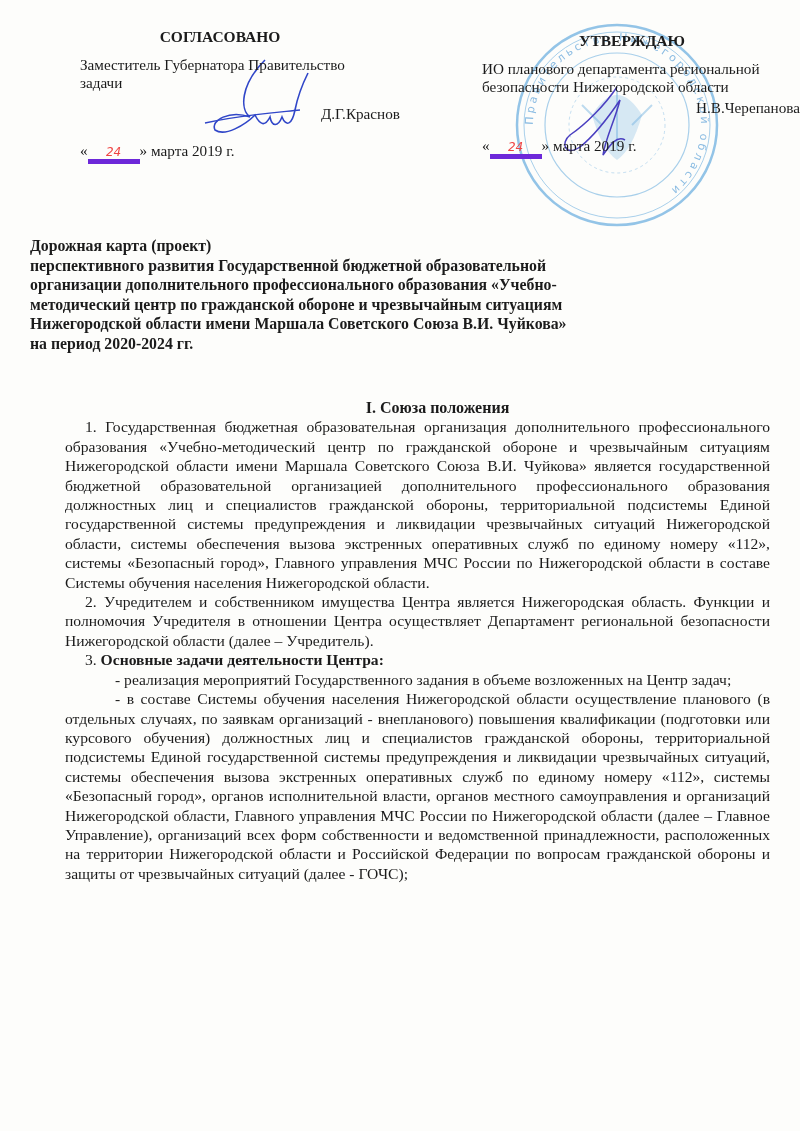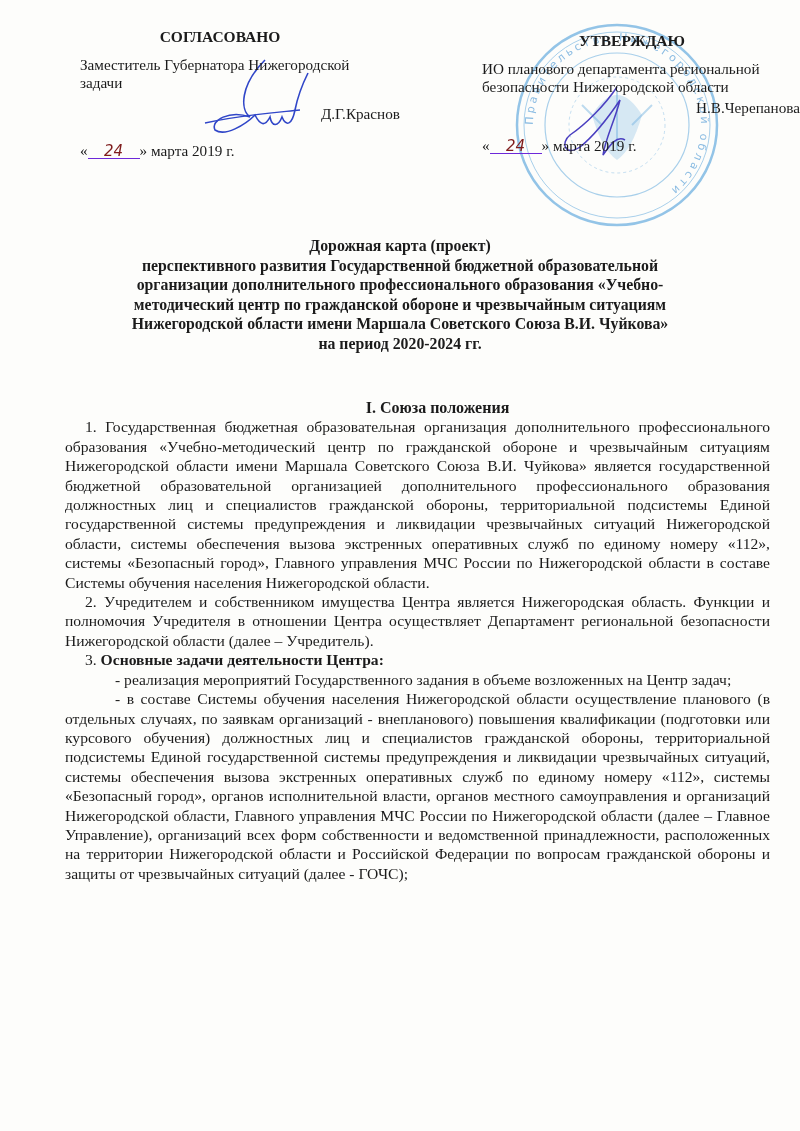--- a/index.html
+++ b/index.html
@@ -15,24 +15,24 @@
   .approval-left { left: 80px; top: 28px; width: 320px; }
   .approval-right { left: 482px; top: 32px; width: 318px; }
   .hdr { font-weight: bold; text-align: center; font-size: 15.5px; }
   .approval-left .hdr { width: 320px; margin-left: -20px; }
   .approval-right .hdr { width: 300px; }
   .pos { margin-top: 9px; }
   .sig-name { text-align: right; margin-top: 12px; }
   .approval-left .sig-name { margin-right: 0; }
   .approval-right .sig-name { margin-top: 2px; margin-right: 0; text-align: right; }
   .date-line { margin-top: 19px; }
-  .date-line .day { display: inline-block; width: 52px; text-align: center; border-bottom: 1px solid #6d28d9; line-height: 14px; font-family: "DejaVu Sans", sans-serif; font-style: italic; color: #7f1d1d; font-size: 15px; }
+  .date-line .day { display: inline-block; width: 52px; text-align: center; border-bottom: 5px solid #6d28d9; line-height: 14px; font-family: "DejaVu Sans", sans-serif; font-style: italic; color: #ef4444; font-size: 12px; }
   .approval-right .date-line { margin-top: 20px; }
 
-  .title { position: absolute; left: 30px; width: 740px; top: 236px; text-align: center; font-weight: bold; font-size: 15.8px; line-height: 19.6px; }
+  .title { position: absolute; left: 30px; width: 740px; top: 236px; text-align: left; font-weight: bold; font-size: 15.8px; line-height: 19.6px; }
   .title div { white-space: nowrap; }
 
   .body { position: absolute; left: 65px; width: 705px; top: 398px; font-size: 15.6px; line-height: 19.4px; }
   .section-h { text-align: center; font-weight: bold; font-size: 16px; margin-left: 40px; }
   .para { text-align: justify; text-indent: 20px; margin: 0; }
   .para.item3 { font-weight: normal; }
   .para .bold { font-weight: bold; margin-top: 24px; }
   .dash { text-align: justify; text-indent: 50px; margin: 0; }
 
   .stamp { position: absolute; left: 512px; top: 20px; width: 210px; height: 210px; pointer-events: none; }
@@ -63,21 +63,21 @@
     <path d="M5 68 C40 60, 70 58, 100 55" fill="none" stroke="#3046c8" stroke-width="1.3"></path>
   </svg>
 
   <svg class="sig" style="left:555px; top:85px; width:100px; height:80px;" viewBox="0 0 100 80">
     <path d="M62 2 C50 20, 30 40, 15 50 C5 58, 10 72, 25 62 C40 50, 55 30, 65 15 C60 35, 50 55, 48 70 C55 60, 62 50, 70 55" fill="none" stroke="#4a3fc0" stroke-width="1.5"></path>
   </svg>
 
   <div class="block approval-left">
     <div class="hdr">СОГЛАСОВАНО</div>
     <div class="pos">
-      <div>Заместитель Губернатора Нижегородской</div>
+      <div>Заместитель Губернатора Правительство</div>
       <div>задачи</div>
     </div>
     <div class="sig-name">Д.Г.Краснов</div>
     <div class="date-line"><span>«</span><span class="day">24</span><span>» марта 2019 г.</span></div>
   </div>
 
   <div class="block approval-right">
     <div class="hdr">УТВЕРЖДАЮ</div>
     <div class="pos">
       <div>ИО планового департамента региональной</div>

